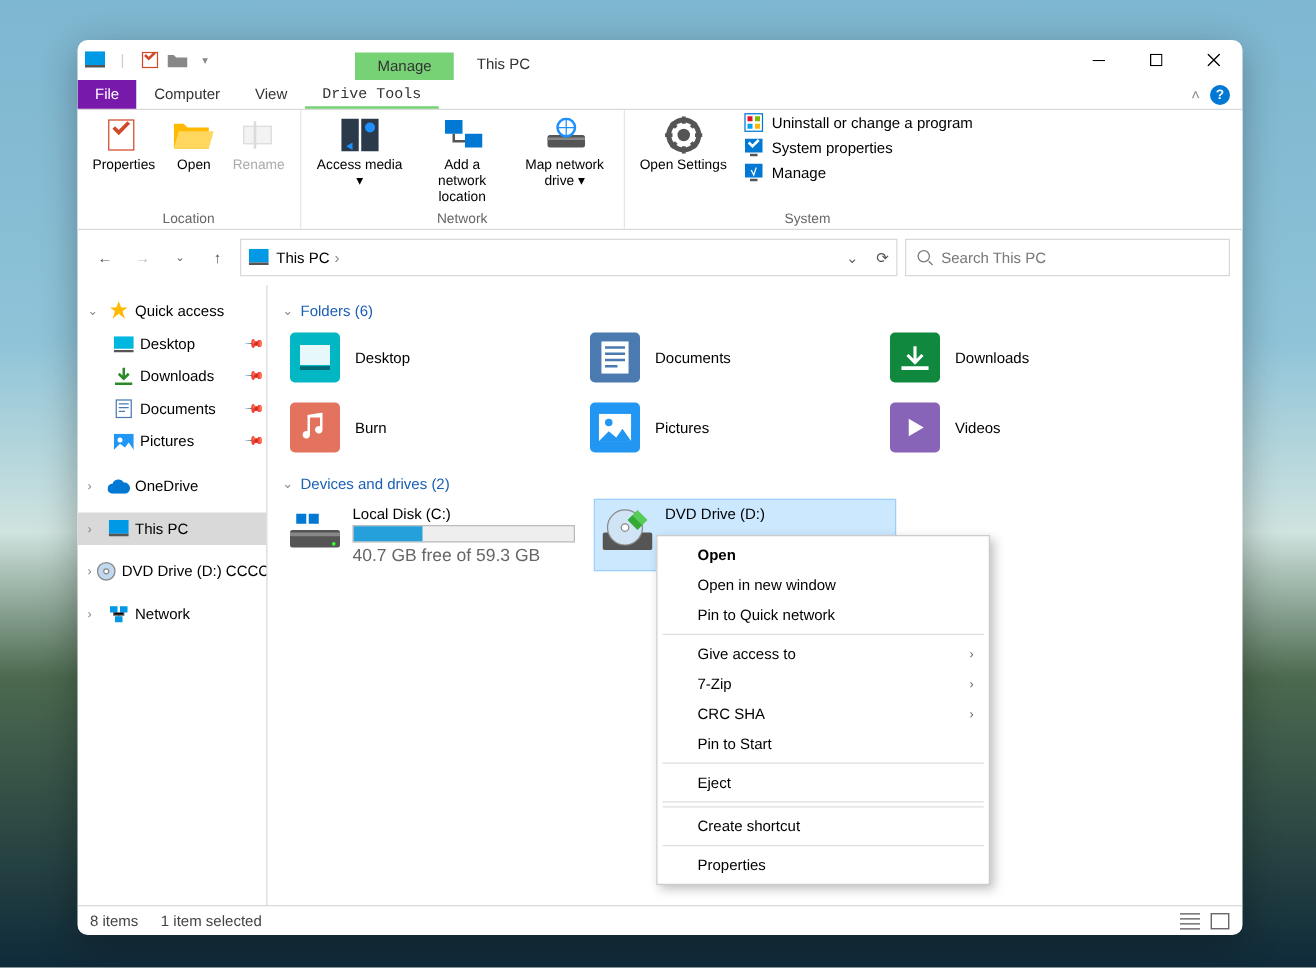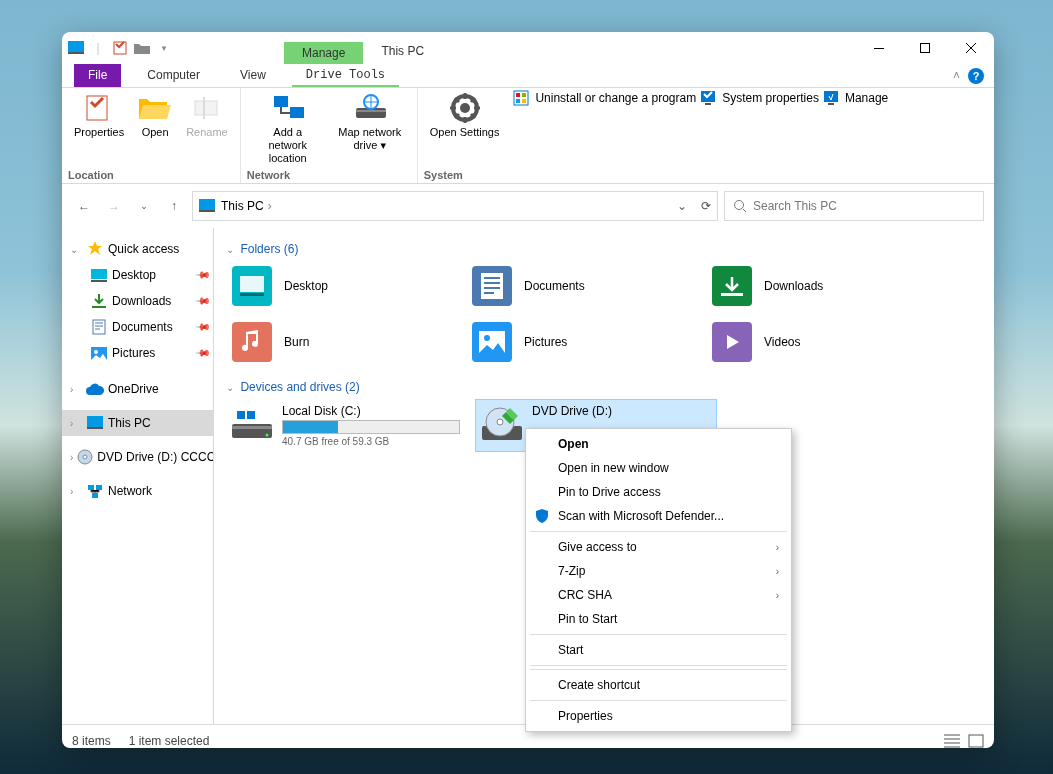--- a/index.html
+++ b/index.html
@@ -8,34 +8,34 @@
   .window { position:absolute; left:62px; top:32px; width:932px; height:716px; background:#fff; border-radius:8px; box-shadow:0 8px 30px rgba(0,0,0,.3); display:flex; flex-direction:column; overflow:hidden; }
   .titlebar { height:32px; display:flex; align-items:stretch; }
   .qat { display:flex; align-items:center; padding:0 4px; gap:2px; }
   .qat .ic { width:20px; height:20px; display:flex; align-items:center; justify-content:center; }
   .title-tabs { display:flex; align-items:flex-end; margin-left:106px; }
   .ctx-tab { background:#76d275; color:#333; padding:4px 18px; font-size:12px; }
   .win-title { padding:6px 18px; color:#333; }
   .sysbtns { margin-left:auto; display:flex; }
   .sysbtn { width:46px; display:flex; align-items:center; justify-content:center; }
   .ribbon-tabs { height:24px; display:flex; align-items:stretch; border-bottom:1px solid var(--border); }
-  .rtab { padding:4px 14px; color:#333; cursor:default;margin-left:12px; }
+  .rtab { padding:4px 14px; color:#333; cursor:default; }
   .rtab.file { background:var(--purple); color:#fff; }
   .rtab.ctx { color:#333; border-bottom:2px solid #76d275;font-family:Liberation Mono, monospace; }
   .ribbon-right { margin-left:auto; display:flex; align-items:center; gap:8px; padding-right:10px; }
   .help-ic { width:16px; height:16px; border-radius:50%; background:var(--accent); color:#fff; display:flex; align-items:center; justify-content:center; font-size:11px; font-weight:bold;}
   .ribbon { height:96px; display:flex; border-bottom:1px solid var(--border); background:#fff; }
   .rgroup { display:flex; flex-direction:column; border-right:1px solid #e6e6e6; padding:2px 6px 0; }
   .rgroup .row { display:flex; flex:1; align-items:flex-start; }
-  .rgroup .lbl { color:#666; font-size:11px; padding:2px 0;font-weight:bold; }
+  .rgroup .lbl { text-align:center; color:#666; font-size:11px; padding:2px 0; }
   .rbtn { display:flex; flex-direction:column; align-items:center; justify-content:flex-start; padding:2px 6px; min-width:50px; text-align:center; gap:2px; }
   .rbtn .ic { width:32px; height:32px; display:flex; align-items:center; justify-content:center; }
   .rbtn span { font-size:11px; line-height:13px; max-width:70px; }
   .rbtn.dis span{color:#aaa;}
-  .syslist { display:flex; flex-direction:row; justify-content:center; gap:4px; padding:0 8px; }
+  .syslist { display:flex; flex-direction:column; justify-content:center; gap:4px; padding:0 8px; }
   .syslist div { display:flex; align-items:center; gap:6px; font-size:11px; }
   .navbar { height:44px; display:flex; align-items:center; gap:6px; padding:0 10px; }
   .navbtn { width:24px; height:24px; display:flex; align-items:center; justify-content:center; color:#555; }
   .navbtn.dis{color:#bbb;}
   .addrbar { flex:1; height:30px; border:1px solid var(--border); display:flex; align-items:center; padding:0 6px; gap:6px; }
   .addrbar .crumbs{flex:1; display:flex; align-items:center; gap:4px;}
   .searchbox { width:260px; height:30px; border:1px solid var(--border); display:flex; align-items:center; padding:0 8px; gap:6px; color:#777; }
   .body { flex:1; display:flex; min-height:0; }
   .tree { width:152px; border-right:1px solid var(--border); padding:8px 0; overflow:hidden; }
   .tnode { display:flex; align-items:center; height:26px; padding:0 4px 0 8px; gap:4px; white-space:nowrap; }
@@ -49,21 +49,21 @@
   .grp-hdr .chev{color:#888;font-size:10px;}
   .fgrid { display:flex; flex-wrap:wrap; gap:8px 10px; margin-bottom:14px; }
   .fitem { width:230px; height:48px; display:flex; align-items:center; gap:12px; padding:2px 6px; }
   .fitem .fic{width:40px;height:40px;border-radius:4px;display:flex;align-items:center;justify-content:center;}
   .drive { width:240px; padding:4px 6px; display:flex; gap:10px; }
   .drive.sel{background:var(--sel);outline:1px solid #99cfff;}
   .drive .dic{width:40px;height:40px;display:flex;align-items:center;justify-content:center;}
   .drive .dinfo{flex:1;display:flex;flex-direction:column;gap:2px;}
   .pbar{height:14px;border:1px solid #bbb;background:#eee;position:relative;}
   .pbar .fill{position:absolute;left:0;top:0;bottom:0;background:#26a0da;}
-  .statusbar{height:24px;border-top:1px solid var(--border);display:flex;align-items:flex-end;padding:0 10px;gap:18px;color:#444;font-size:11px;}
+  .statusbar{height:24px;border-top:1px solid var(--border);display:flex;align-items:center;padding:0 10px;gap:18px;color:#444;font-size:11px;}
   .statusbar .right{margin-left:auto;display:flex;gap:8px;}
   .ctxmenu { position:absolute; left:525px; top:428px; width:267px; background:#fff; border:1px solid #ccc; box-shadow:3px 3px 8px rgba(0,0,0,.25); padding:3px 2px; }
   .ctxmenu .mi { height:24px; display:flex; align-items:center; padding:0 28px 0 30px; position:relative; }
   .ctxmenu .mi.bold{font-weight:600;}
   .ctxmenu .mi .arr{position:absolute;right:10px;color:#666;font-size:10px;}
   .ctxmenu .mi .mic{position:absolute;left:6px;width:16px;height:16px;display:flex;align-items:center;justify-content:center;}
   .ctxmenu .sep{height:1px;background:#ddd;margin:3px 2px;}
   svg{display:block;}
 </style>
 </head>
@@ -154,20 +154,31 @@
                 <rect x="10" y="2" width="2" height="22" fill="#999"></rect>
               </svg>
             </div>
             <span>Rename</span>
           </div>
       </div>
       <div class="lbl">Location</div>
     </div>
     <div class="rgroup">
       <div class="row">
+        <div class="rbtn">
+            <div class="ic">
+              <svg width="30" height="30">
+                <rect width="14" height="26" x="0" y="2" fill="#2b3a4a"></rect>
+                <rect width="14" height="26" x="16" y="2" fill="#2b3a4a"></rect>
+                <circle cx="23" cy="9" r="4" fill="#1e90ff"></circle>
+                <path d="M4 24l5-3v6z" fill="#1e90ff"></path>
+              </svg>
+            </div>
+            <span><span>Access media</span> ▾</span>
+          </div>
         <div class="rbtn">
             <div class="ic">
               <svg width="32" height="28">
                 <rect x="2" y="2" width="14" height="11" fill="#0078d4"></rect>
                 <rect x="18" y="13" width="14" height="11" fill="#0078d4"></rect>
                 <path d="M9 13v6h9" stroke="#555" fill="none" stroke-width="2"></path>
               </svg>
             </div>
             <span>Add a network location</span>
           </div>
@@ -431,21 +442,21 @@
                 <rect x="5" y="3" width="8" height="8" fill="#0078d4"></rect>
                 <rect x="15" y="3" width="8" height="8" fill="#0078d4"></rect>
                 <circle cx="35" cy="27" r="1.5" fill="#3f3"></circle>
               </svg>
             </div>
           <div class="dinfo">
             <span>Local Disk (C:)</span>
             <div class="pbar">
                 <div class="fill" style="width:31%"></div>
               </div>
-            <span style="color:#666;font-size:10px">40.7 GB free of 59.3 GB</span>
+            <span style="color:#666;font-size:14px">40.7 GB free of 59.3 GB</span>
           </div>
         </div>
         <div class="drive sel">
           <div class="dic">
               <svg width="40" height="36">
                 <rect y="20" width="40" height="14" rx="2" fill="#555"></rect>
                 <circle cx="18" cy="16" r="14" fill="#d0e4f5" stroke="#888"></circle>
                 <circle cx="18" cy="16" r="3" fill="#fff" stroke="#888"></circle>
                 <path d="M24 6l8 8-4 4-8-8z" fill="#3a3"></path>
                 <path d="M24 6l4-4 8 8-4 4z" fill="#5c5"></path>
@@ -473,43 +484,35 @@
             <rect x="1" y="1" width="14" height="12" fill="none" stroke="#555"></rect>
           </svg>
         </span>
     </div>
   </div>
 </div>
 
 <div class="ctxmenu">
   <div class="mi bold">Open</div>
   <div class="mi">Open in new window</div>
-  <div class="mi">Pin to Drive access</div>
-  <div class="mi">
-      <span class="mic">
-        <svg width="14" height="14">
-          <path d="M7 0l6 2v4c0 4-3 7-6 8-3-1-6-4-6-8V2z" fill="#0078d4"></path>
-        </svg>
-      </span>
-      <span>Scan with Microsoft Defender...</span>
-    </div>
+  <div class="mi">Pin to Quick network</div>
   <div class="sep"></div>
   <div class="mi">
       <span>Give access to</span>
       <span class="arr">›</span>
     </div>
   <div class="mi">
       <span>7-Zip</span>
       <span class="arr">›</span>
     </div>
   <div class="mi">
       <span>CRC SHA</span>
       <span class="arr">›</span>
     </div>
   <div class="mi">Pin to Start</div>
   <div class="sep"></div>
-  <div class="mi">Start</div>
+  <div class="mi">Eject</div>
   <div class="sep"></div>
   <div class="sep"></div>
   <div class="mi">Create shortcut</div>
   <div class="sep"></div>
   <div class="mi">Properties</div>
 </div>
 
 </body></html>

